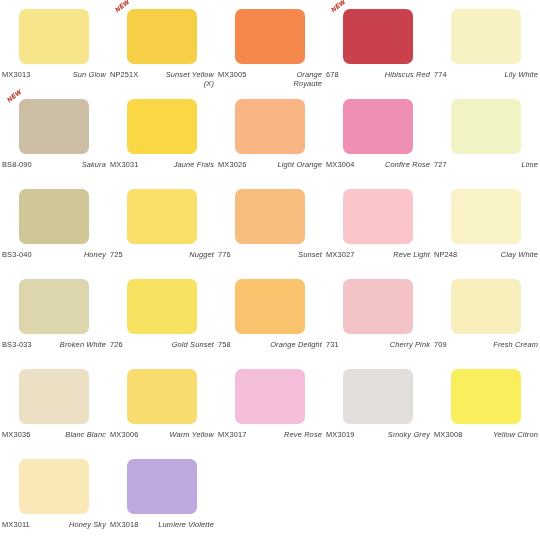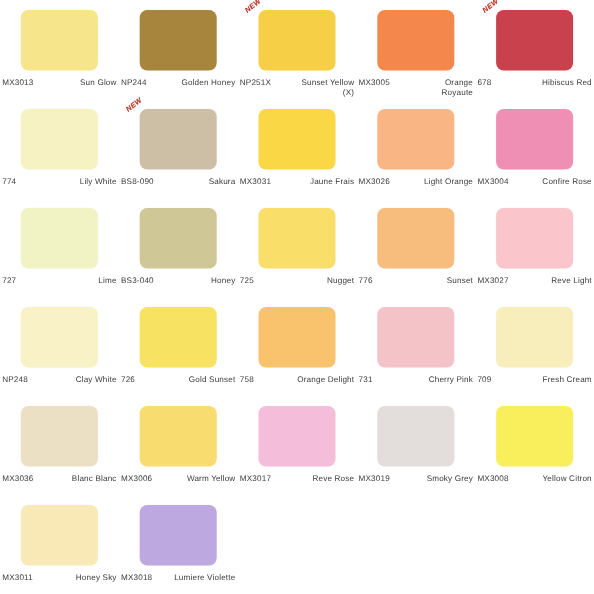--- a/index.html
+++ b/index.html
@@ -56,20 +56,21 @@
   }
   .swatch-code {
     text-align: left;
     white-space: nowrap;
     flex: 0 0 auto;
   }
   .swatch-name {
     text-align: right;
     flex: 0 0 auto;
     max-width: 56px;
+    font-style: italic;
   }
   .new-badge {
     position: absolute;
     top: 2px;
     left: 6px;
     font-size: 6.5px;
     font-weight: bold;
     font-style: italic;
     color: #c0392b;
     letter-spacing: 0.4px;
@@ -91,27 +92,20 @@
   <div class="page-edge-top"></div>
   <div class="swatch-grid">
       <div class="swatch-cell">
         <div class="swatch-chip" style="background: rgb(247, 229, 140);"></div>
         <div class="swatch-caption">
           <span class="swatch-code">MX3013</span>
           <span class="swatch-name">Sun Glow</span>
         </div>
       </div>
       <div class="swatch-cell">
-        <div class="swatch-chip" style="background: rgb(168, 133, 60);"></div>
-        <div class="swatch-caption">
-          <span class="swatch-code">NP244</span>
-          <span class="swatch-name">Golden Honey</span>
-        </div>
-      </div>
-      <div class="swatch-cell">
         <div class="new-badge">NEW</div>
         <div class="swatch-chip" style="background: rgb(246, 207, 70);"></div>
         <div class="swatch-caption">
           <span class="swatch-code">NP251X</span>
           <span class="swatch-name">Sunset Yellow (X)</span>
         </div>
       </div>
       <div class="swatch-cell">
         <div class="swatch-chip" style="background: rgb(244, 135, 75);"></div>
         <div class="swatch-caption">
@@ -196,20 +190,27 @@
         <div class="swatch-caption">
           <span class="swatch-code">MX3027</span>
           <span class="swatch-name">Reve Light</span>
         </div>
       </div>
       <div class="swatch-cell">
         <div class="swatch-chip" style="background: rgb(248, 242, 198);"></div>
         <div class="swatch-caption">
           <span class="swatch-code">NP248</span>
           <span class="swatch-name">Clay White</span>
+        </div>
+      </div>
+      <div class="swatch-cell">
+        <div class="swatch-chip" style="background: rgb(221, 213, 171);"></div>
+        <div class="swatch-caption">
+          <span class="swatch-code">BS3-033</span>
+          <span class="swatch-name">Broken White</span>
         </div>
       </div>
       <div class="swatch-cell">
         <div class="swatch-chip" style="background: rgb(248, 226, 98);"></div>
         <div class="swatch-caption">
           <span class="swatch-code">726</span>
           <span class="swatch-name">Gold Sunset</span>
         </div>
       </div>
       <div class="swatch-cell">

